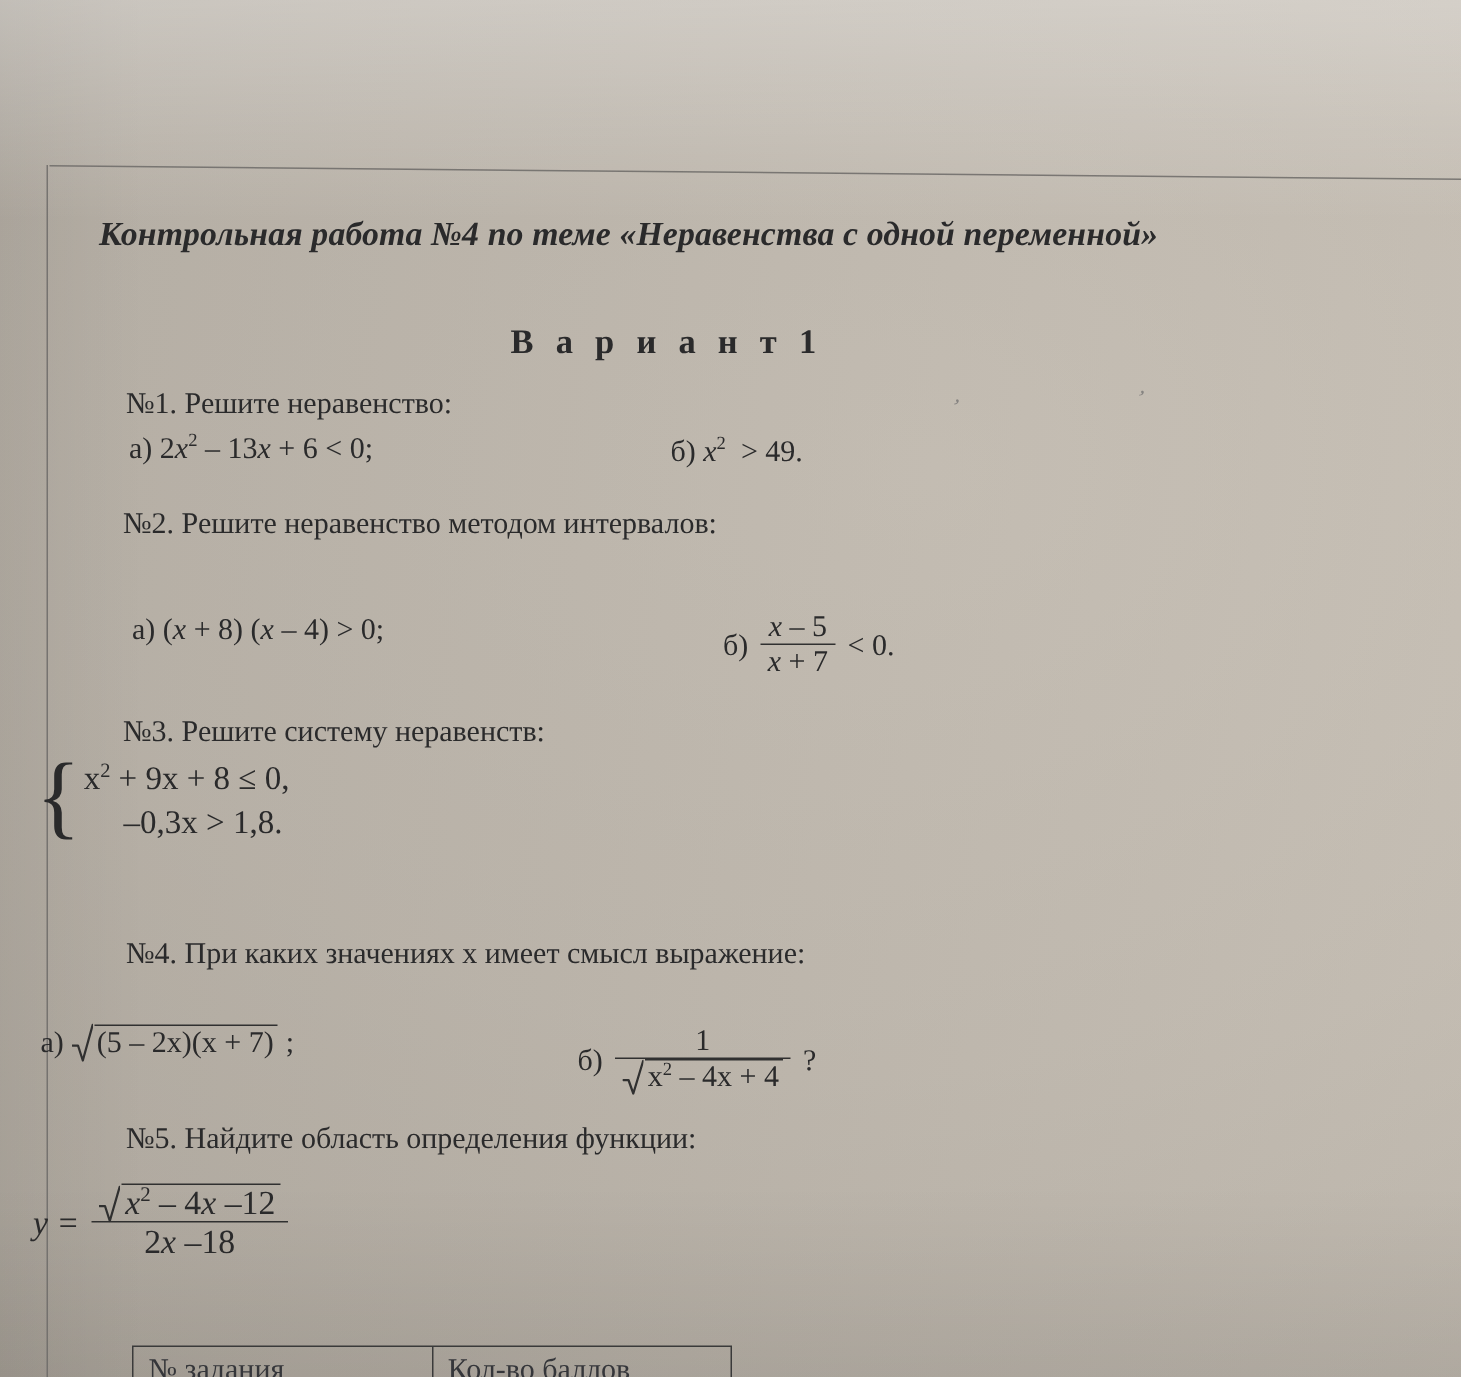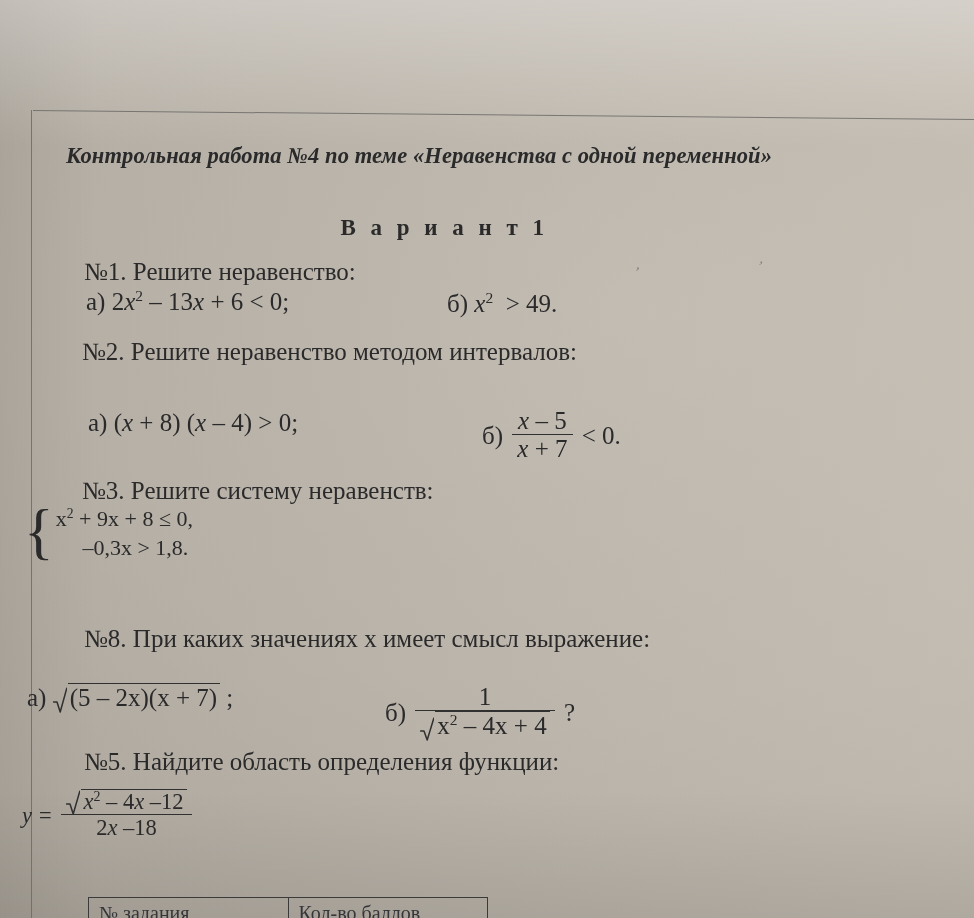--- a/index.html
+++ b/index.html
@@ -40,21 +40,21 @@
   .title{
     position:absolute;left:66px;top:143px;width:880px;
     font-weight:bold;font-style:italic;font-size:22.5px;
     letter-spacing:.1px;white-space:nowrap;
   }
   .variant{
     position:absolute;left:0;top:215px;width:829px;text-align:center;
     font-weight:bold;font-size:23px;letter-spacing:4.5px;padding-left:60px;
     box-sizing:border-box;
   }
-  .q{position:absolute;font-size:25px;white-space:nowrap;}
+  .q{position:absolute;font-size:20px;white-space:nowrap;}
   .q1h{left:84px;top:258px;}
   .q1a{left:86px;top:288px;}
   .q1b{left:447px;top:290px;}
   .q2h{left:82px;top:338px;}
   .q2a{left:88px;top:409px;}
   .q2b{left:482px;top:408px;}
   .q3h{left:82px;top:477px;}
   .q4h{left:84px;top:625px;}
   .q4a{left:27px;top:683px;}
   .q4b{left:385px;top:684px;}
@@ -145,21 +145,21 @@
 
   <div class="q q3h">№3. Решите систему неравенств:</div>
   <div class="sys">
     <span class="brace">{</span>
     <span class="sys-rows">
       <div class="r1">x<sup>2</sup> + 9x + 8 ≤ 0,</div>
       <div class="r2">–0,3x &gt; 1,8.</div>
     </span>
   </div>
 
-  <div class="q q4h">№8. При каких значениях х имеет смысл выражение:</div>
+  <div class="q q4h">№4. При каких значениях х имеет смысл выражение:</div>
   <div class="q q4a">
     <span>а)</span>
     <span class="rad">
       <span class="sign">
         <svg width="14" height="26" viewBox="0 0 14 26">
             <path d="M0.5 15 L4 15 L7.2 25 L13.8 1.2" fill="none" stroke="#303030" stroke-width="1.5" stroke-linecap="round" stroke-linejoin="round"></path>
           </svg>
       </span>
       <span class="body">(5 – 2x)(x + 7)</span>
     </span>

